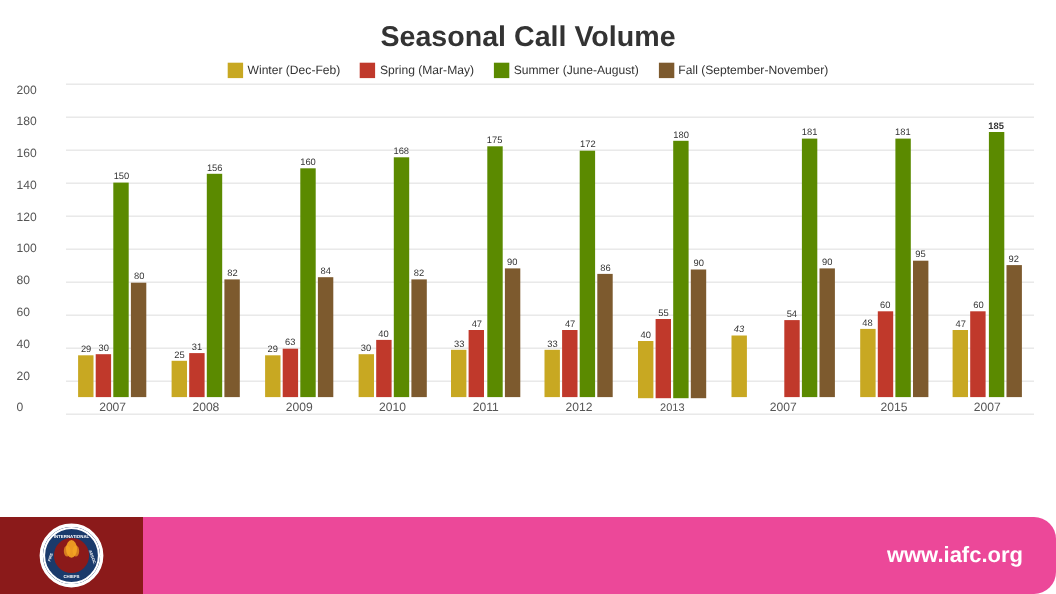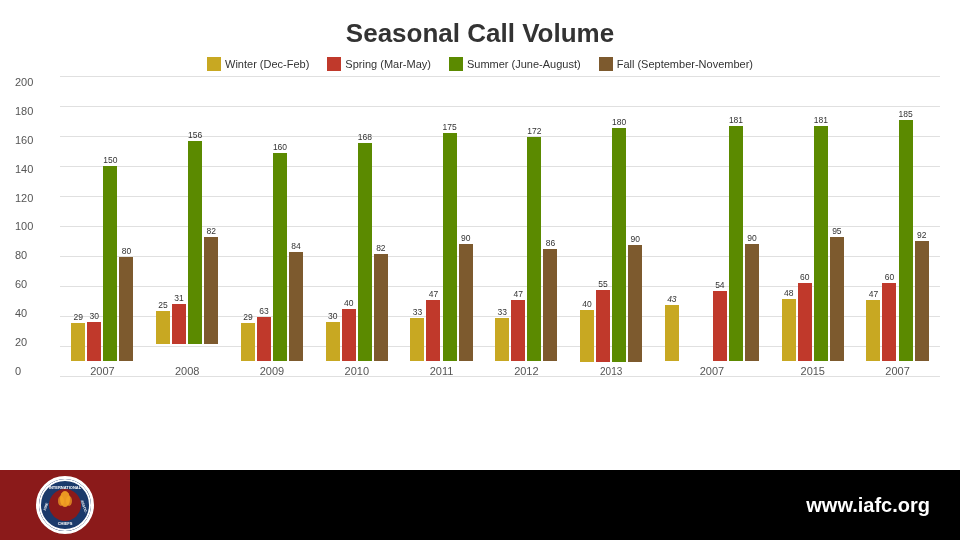--- a/index.html
+++ b/index.html
@@ -67,25 +67,26 @@
       align-items: flex-end;
       justify-content: space-around;
       padding-bottom: 0;
     }
     .bottom-bar {
       position: absolute;
       bottom: 0;
       left: 0;
       right: 0;
       height: 70px;
-      background: #000000;
+      background: #ec4899;
       display: flex;
       align-items: center;
       justify-content: flex-end;
       padding-right: 30px;
+      border-radius: 20px;
     }
     .website {
       color: #fff;
       font-size: 20px;
       font-weight: bold;
     }
     .logo-area {
       position: absolute;
       bottom: 0;
       left: 0;
@@ -197,21 +198,21 @@
           </div>
           <div style="display: flex; flex-direction: column; align-items: center;">
             <div style="font-size: 8.5px; color: rgb(51, 51, 51); margin-bottom: 1px; white-space: nowrap;">156</div>
             <div style="width: 14px; height: 203px; background: rgb(91, 138, 0);"></div>
           </div>
           <div style="display: flex; flex-direction: column; align-items: center;">
             <div style="font-size: 8.5px; color: rgb(51, 51, 51); margin-bottom: 1px; white-space: nowrap;">82</div>
             <div style="width: 14px; height: 107px; background: rgb(125, 90, 46);"></div>
           </div>
         </div>
-        <div style="font-size: 11px; color: rgb(85, 85, 85); text-align: center; margin-top: 21px;">2008</div>
+        <div style="font-size: 11px; color: rgb(85, 85, 85); text-align: center; margin-top: 4px;">2008</div>
       </div>
       <div style="display: flex; flex-direction: column; align-items: center;">
         <div style="display: flex; align-items: flex-end; gap: 2px;">
           <div style="display: flex; flex-direction: column; align-items: center;">
             <div style="font-size: 8.5px; color: rgb(51, 51, 51); margin-bottom: 1px; white-space: nowrap;">29</div>
             <div style="width: 14px; height: 38px; background: rgb(200, 168, 34);"></div>
           </div>
           <div style="display: flex; flex-direction: column; align-items: center;">
             <div style="font-size: 8.5px; color: rgb(51, 51, 51); margin-bottom: 1px; white-space: nowrap;">63</div>
             <div style="width: 14px; height: 44px; background: rgb(192, 57, 43);"></div>
@@ -357,21 +358,21 @@
         <div style="display: flex; align-items: flex-end; gap: 2px;">
           <div style="display: flex; flex-direction: column; align-items: center;">
             <div style="font-size: 8.5px; color: rgb(51, 51, 51); margin-bottom: 1px; white-space: nowrap;">47</div>
             <div style="width: 14px; height: 61px; background: rgb(200, 168, 34);"></div>
           </div>
           <div style="display: flex; flex-direction: column; align-items: center;">
             <div style="font-size: 8.5px; color: rgb(51, 51, 51); margin-bottom: 1px; white-space: nowrap;">60</div>
             <div style="width: 14px; height: 78px; background: rgb(192, 57, 43);"></div>
           </div>
           <div style="display: flex; flex-direction: column; align-items: center;">
-            <div style="font-size: 8.5px; color: rgb(51, 51, 51); margin-bottom: 1px; white-space: nowrap;">185</div>
+            <div style="font-size: 8.5px; color: rgb(51, 51, 51); margin-bottom: 1px; white-space: nowrap; font-weight: bold;">185</div>
             <div style="width: 14px; height: 241px; background: rgb(91, 138, 0);"></div>
           </div>
           <div style="display: flex; flex-direction: column; align-items: center;">
             <div style="font-size: 8.5px; color: rgb(51, 51, 51); margin-bottom: 1px; white-space: nowrap;">92</div>
             <div style="width: 14px; height: 120px; background: rgb(125, 90, 46);"></div>
           </div>
         </div>
         <div style="font-size: 11px; color: rgb(85, 85, 85); text-align: center; margin-top: 4px;">2007</div>
       </div>
     </div>

